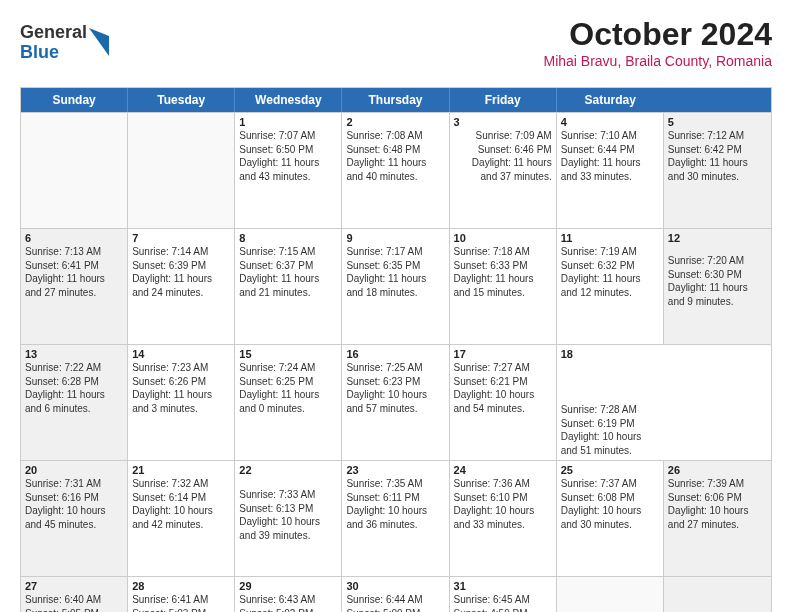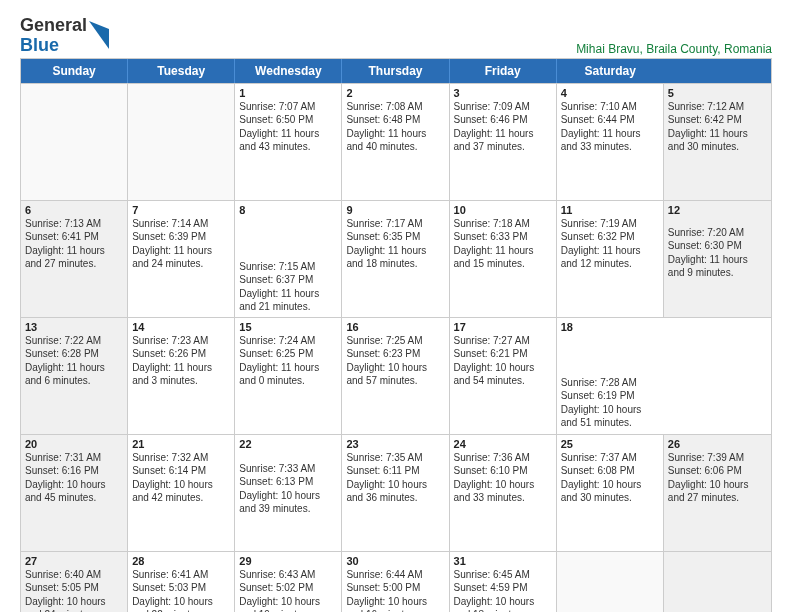--- a/index.html
+++ b/index.html
@@ -13,22 +13,22 @@
     .page {
       width: 792px;
       height: 612px;
       padding: 16px 20px 10px 20px;
       display: flex;
       flex-direction: column;
     }
     .header {
       display: flex;
       justify-content: space-between;
-      align-items: flex-end;
-      margin-bottom: 2px;
+      align-items: center;
+      margin-bottom: 18px;
     }
     .logo {
       display: flex;
       align-items: center;
     }
     .logo-text {
       display: flex;
       flex-direction: column;
       font-size: 18px;
       font-weight: bold;
@@ -44,22 +44,22 @@
     }
     .title-area {
       text-align: right;
     }
     .month-title {
       font-size: 32px;
       font-weight: bold;
       color: #222;
     }
     .location {
-      font-size: 12px;
-      color: #15803d;
+      font-size: 14px;
+      color: #be185d;
     }
     .calendar {
       flex: 1;
       display: flex;
       flex-direction: column;
       border: 1px solid #ccc;
     }
     .cal-header {
       display: grid;
       grid-template-columns: repeat(7, 1fr);
@@ -115,20 +115,21 @@
     <div class="logo">
       <div class="logo-text">
         <span class="logo-general">General</span>
         <span class="logo-blue">Blue</span>
       </div>
       <svg class="logo-icon" viewBox="0 0 20 28">
         <polygon points="0,0 20,8 20,28" fill="#1a6aab"></polygon>
       </svg>
     </div>
     <div class="title-area">
+      <div class="month-title">October 2024</div>
       <div class="location">Mihai Bravu, Braila County, Romania</div>
     </div>
   </div>
 
   <div class="calendar">
     <div class="cal-header" id="cal-header">
         <div class="cal-header-cell">Sunday</div>
         <div class="cal-header-cell">Tuesday</div>
         <div class="cal-header-cell">Wednesday</div>
         <div class="cal-header-cell">Thursday</div>
@@ -146,21 +147,21 @@
 Daylight: 11 hours and 43 minutes.</div>
           </div>
           <div class="cal-cell">
             <div class="day-num">2</div>
             <div class="cell-text" style="white-space: pre-line;">Sunrise: 7:08 AM
 Sunset: 6:48 PM
 Daylight: 11 hours and 40 minutes.</div>
           </div>
           <div class="cal-cell">
             <div class="day-num">3</div>
-            <div class="cell-text" style="white-space: pre-line;">Sunrise: 7:09 AM
+            <div class="cell-text" style="white-space: pre-line; text-align: right;">Sunrise: 7:09 AM
 Sunset: 6:46 PM
 Daylight: 11 hours and 37 minutes.</div>
           </div>
           <div class="cal-cell">
             <div class="day-num">4</div>
             <div class="cell-text" style="white-space: pre-line;">Sunrise: 7:10 AM
 Sunset: 6:44 PM
 Daylight: 11 hours and 33 minutes.</div>
           </div>
           <div class="cal-cell shaded">
@@ -178,21 +179,21 @@
 Daylight: 11 hours and 27 minutes.</div>
           </div>
           <div class="cal-cell">
             <div class="day-num">7</div>
             <div class="cell-text" style="white-space: pre-line;">Sunrise: 7:14 AM
 Sunset: 6:39 PM
 Daylight: 11 hours and 24 minutes.</div>
           </div>
           <div class="cal-cell">
             <div class="day-num">8</div>
-            <div class="cell-text" style="white-space: pre-line; margin-top: 44px;">Sunrise: 7:15 AM
+            <div class="cell-text" style="white-space: pre-line;">Sunrise: 7:15 AM
 Sunset: 6:37 PM
 Daylight: 11 hours and 21 minutes.</div>
           </div>
           <div class="cal-cell">
             <div class="day-num">9</div>
             <div class="cell-text" style="white-space: pre-line;">Sunrise: 7:17 AM
 Sunset: 6:35 PM
 Daylight: 11 hours and 18 minutes.</div>
           </div>
           <div class="cal-cell">

